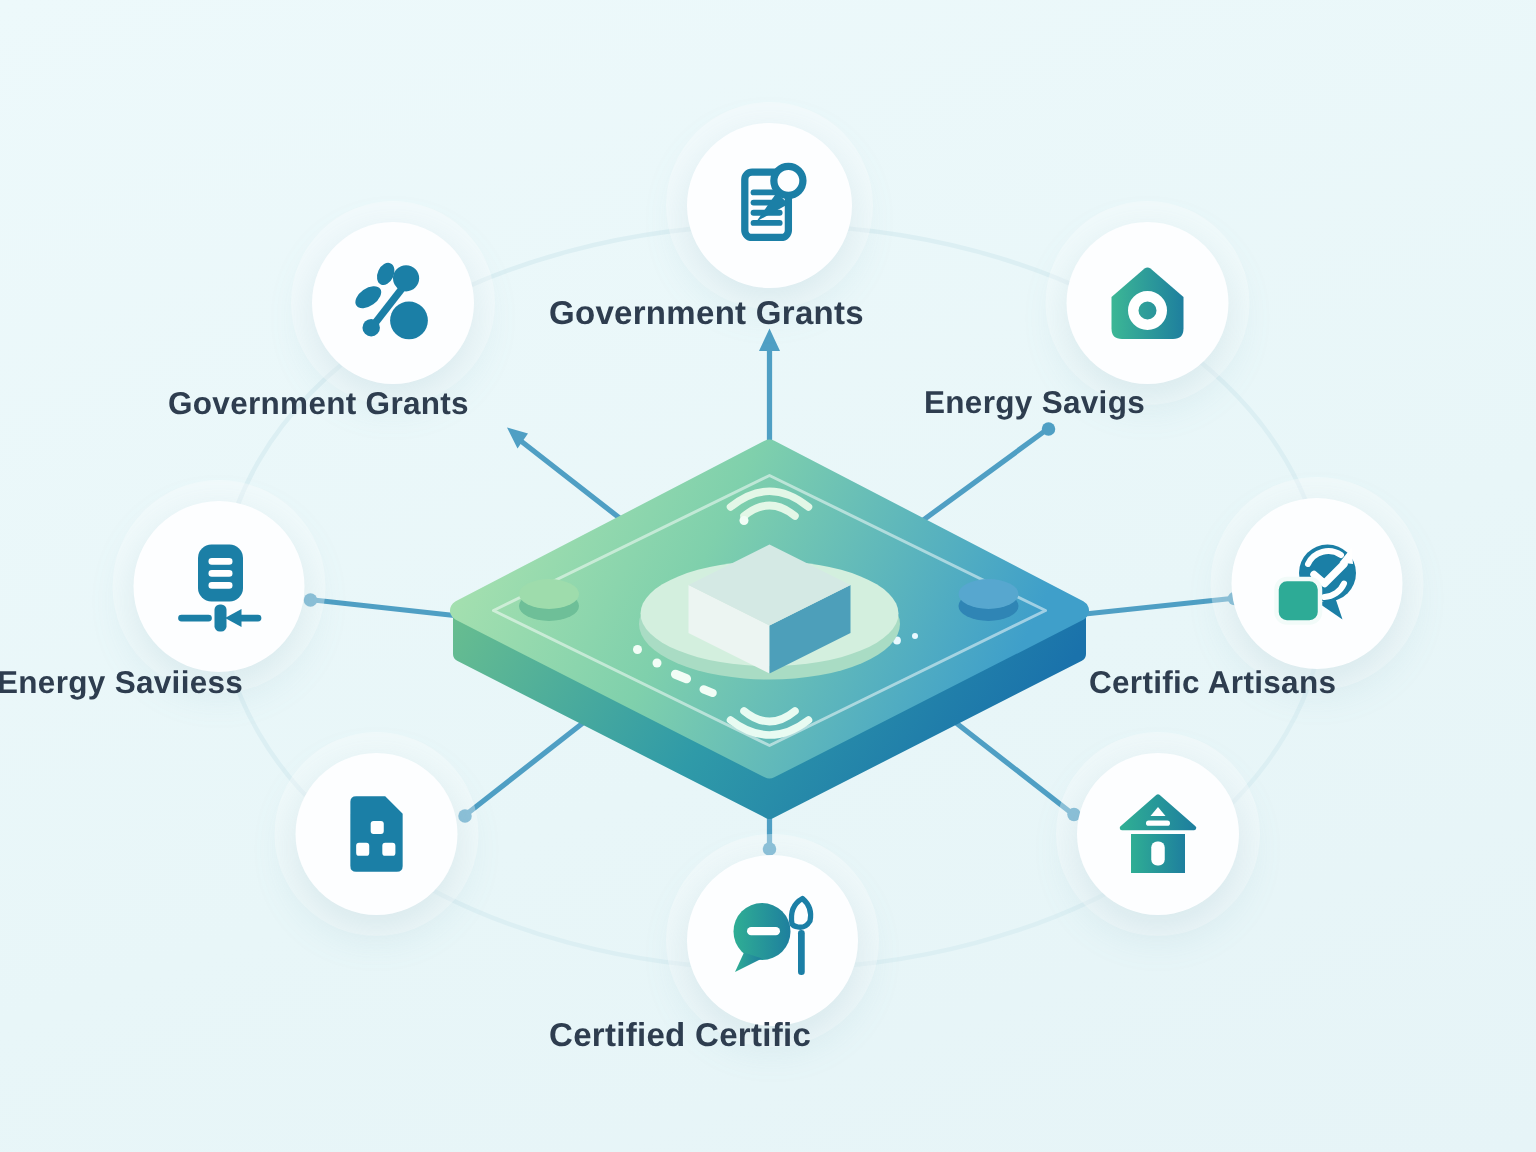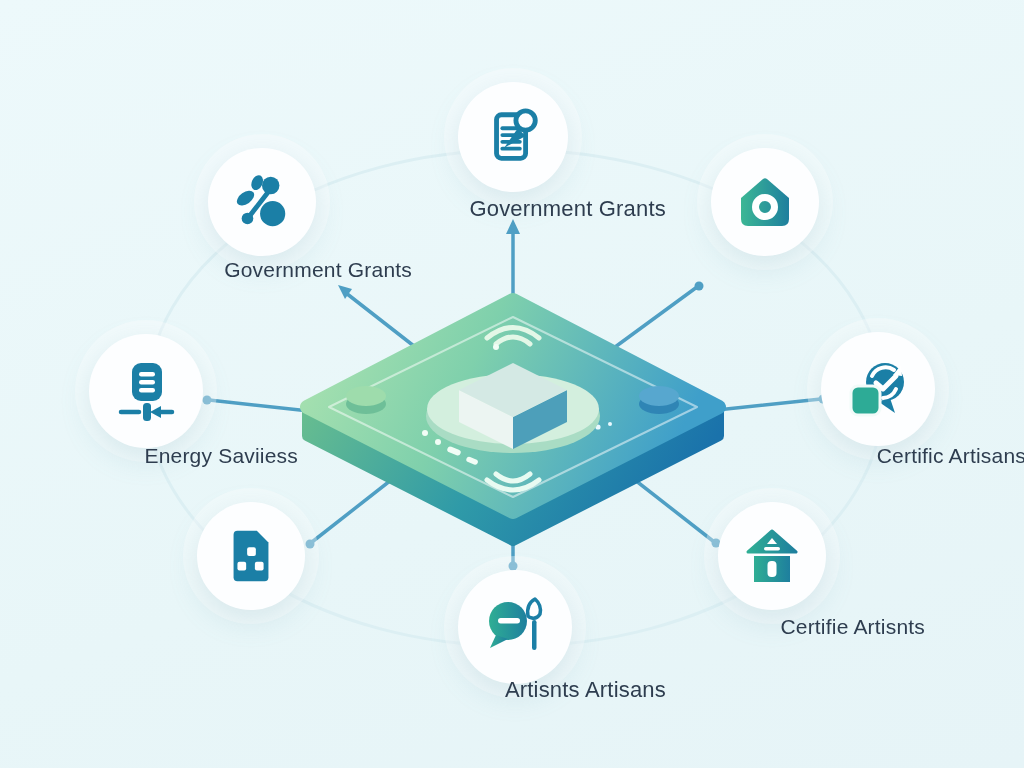--- a/index.html
+++ b/index.html
@@ -9,22 +9,22 @@
     font-family:"Liberation Sans", sans-serif;
   }
   svg.layer{position:absolute;left:0;top:0;}
   .node{
     position:absolute;border-radius:50%;background:#fdfeff;
     display:flex;align-items:center;justify-content:center;
     box-shadow:0 10px 30px rgba(110,165,182,.20), 0 0 0 14px rgba(255,255,255,.35);
   }
   .node svg{display:block;}
   .label{
-    position:absolute;width:300px;text-align:right;
-    font-size:21px;font-weight:400;color:#2e3d4f;letter-spacing:.2px;
+    position:absolute;width:300px;text-align:left;
+    font-size:21px;font-weight:700;color:#2e3d4f;letter-spacing:.2px;
     white-space:nowrap;
   }
   .label.lg{font-size:22px;}
 </style>
 </head>
 <body>
 
 <div class="stage">
 
   <svg class="layer" width="1024" height="768" viewBox="0 0 1024 768">
@@ -211,18 +211,18 @@
       <polygon points="8,28 32,7 56,28" fill="url(#gh3)" stroke="url(#gh3)" stroke-width="3" stroke-linejoin="round"></polygon>
       <polygon points="32,14 37,20 27,20" fill="#ffffff"></polygon>
       <rect x="24" y="23" width="16" height="3.5" rx="1.75" fill="#ffffff"></rect>
       <rect x="14" y="32" width="36" height="26" fill="url(#gh3)"></rect>
       <rect x="27.5" y="37" width="9" height="16" rx="4" fill="#ffffff"></rect>
     </svg>
   </div>
 
   <div class="label lg" style="left:366px;top:196px;">Government Grants</div>
   <div class="label" style="left:112px;top:258px;">Government Grants</div>
+  <div class="label" style="left:616px;top:257px;">Energy Savigs</div>
   <div class="label" style="left:-2px;top:444px;">Energy Saviiess</div>
   <div class="label" style="left:726px;top:444px;">Certific Artisans</div>
-  <div class="label lg" style="left:366px;top:677px;">Artisnts Artisans</div>
-  <div class="label" style="left:625px;top:615px;">Certifie Artisnts</div>
+  <div class="label lg" style="left:366px;top:677px;">Certified Certific</div>
 
 </div>
 
 </body></html>

